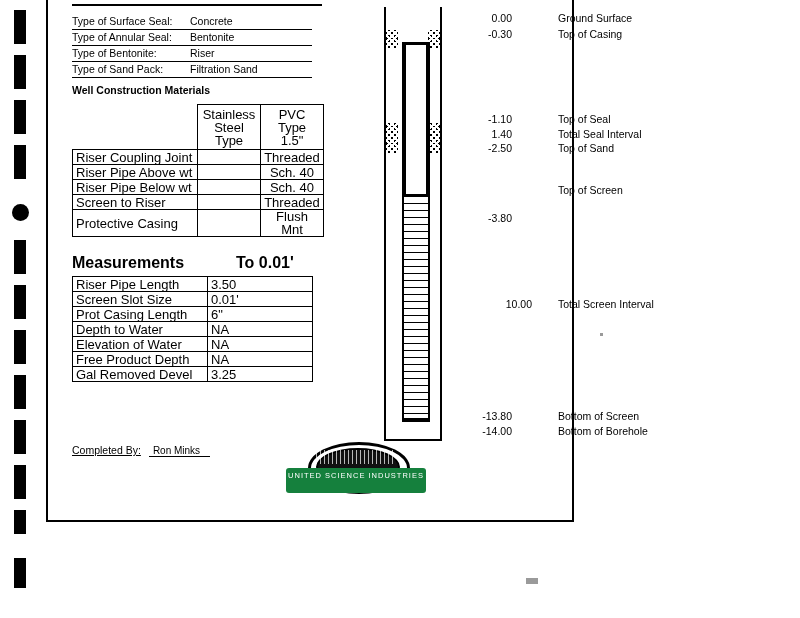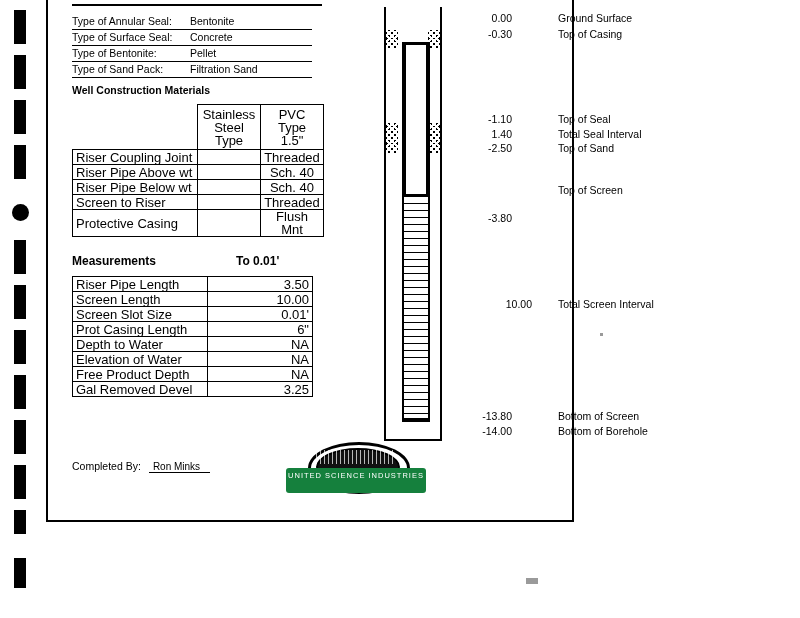--- a/index.html
+++ b/index.html
@@ -113,42 +113,43 @@
   
   #materials-table { left: 14px; top: 100px; }
   #materials-table td.mat-name { width: 118px; }
   #materials-table td.mat-ss   { width: 56px; text-align: center; }
   #materials-table td.mat-pvc  { width: 56px; text-align: center; }
   #materials-table td.hdr      { text-align: center; }
 
   
   #measure-table { left: 14px; top: 272px; }
   #measure-table td.ms-name { width: 128px; }
-  #measure-table td.ms-val  { width: 98px; text-align: right; }
+  #measure-table td.ms-val  { width: 98px; text-align: left; }
 
   
   #measure-head {
     position: absolute;
     left: 14px; top: 250px;
     width: 240px;
-    font-size: 12px;
+    font-size: 16px;
     font-weight: bold;
   }
   #measure-head .mh-right {
     position: absolute;
     left: 164px; top: 0;
     font-weight: bold;
   }
 
   
   #completed-by {
     position: absolute;
-    left: 14px; top: 456px;
-    font-size: 10.5px;
-    white-space: nowrap;
+    left: 14px; top: 440px;
+    font-size: 10.5px;
+    white-space: nowrap;
+    text-decoration: underline;
   }
   #completed-by .cb-name {
     display: inline-block;
     margin-left: 8px;
     border-bottom: 1px solid #000;
     padding: 0 10px 0 4px;
     font-size: 10px;
   }
 
   
@@ -280,30 +281,30 @@
   <div class="punch" style="top:558px;height:30px;"></div>
 </div>
 
 <div id="page">
   <div id="page-inner">
 
     <div class="top-cut"></div>
 
     <div id="header-block">
       <div class="kv-row">
+        <span class="kv-label">Type of Surface Seal:</span>
+        <span class="kv-value">Concrete</span>
+      </div>
+      <div class="kv-row">
         <span class="kv-label">Type of Annular Seal:</span>
         <span class="kv-value">Bentonite</span>
       </div>
       <div class="kv-row">
-        <span class="kv-label">Type of Surface Seal:</span>
-        <span class="kv-value">Concrete</span>
-      </div>
-      <div class="kv-row">
         <span class="kv-label">Type of Bentonite:</span>
-        <span class="kv-value">Pellet</span>
+        <span class="kv-value">Riser</span>
       </div>
       <div class="kv-row">
         <span class="kv-label">Type of Sand Pack:</span>
         <span class="kv-value">Filtration Sand</span>
       </div>
     </div>
 
     <div class="section-title" style="left:14px; top:80px;">Well Construction Materials</div>
 
     <table class="doc" id="materials-table">
@@ -354,24 +355,20 @@
       <span class="mh-right">To 0.01'</span>
     </div>
 
     <table class="doc" id="measure-table">
       <tbody>
           <tr>
         <td class="ms-name">Riser Pipe Length</td>
         <td class="ms-val">3.50</td>
       </tr>
       <tr>
-        <td class="ms-name">Screen Length</td>
-        <td class="ms-val">10.00</td>
-      </tr>
-      <tr>
         <td class="ms-name">Screen Slot Size</td>
         <td class="ms-val">0.01'</td>
       </tr>
       <tr>
         <td class="ms-name">Prot Casing Length</td>
         <td class="ms-val">6"</td>
       </tr>
       <tr>
         <td class="ms-name">Depth to Water</td>
         <td class="ms-val">NA</td>

